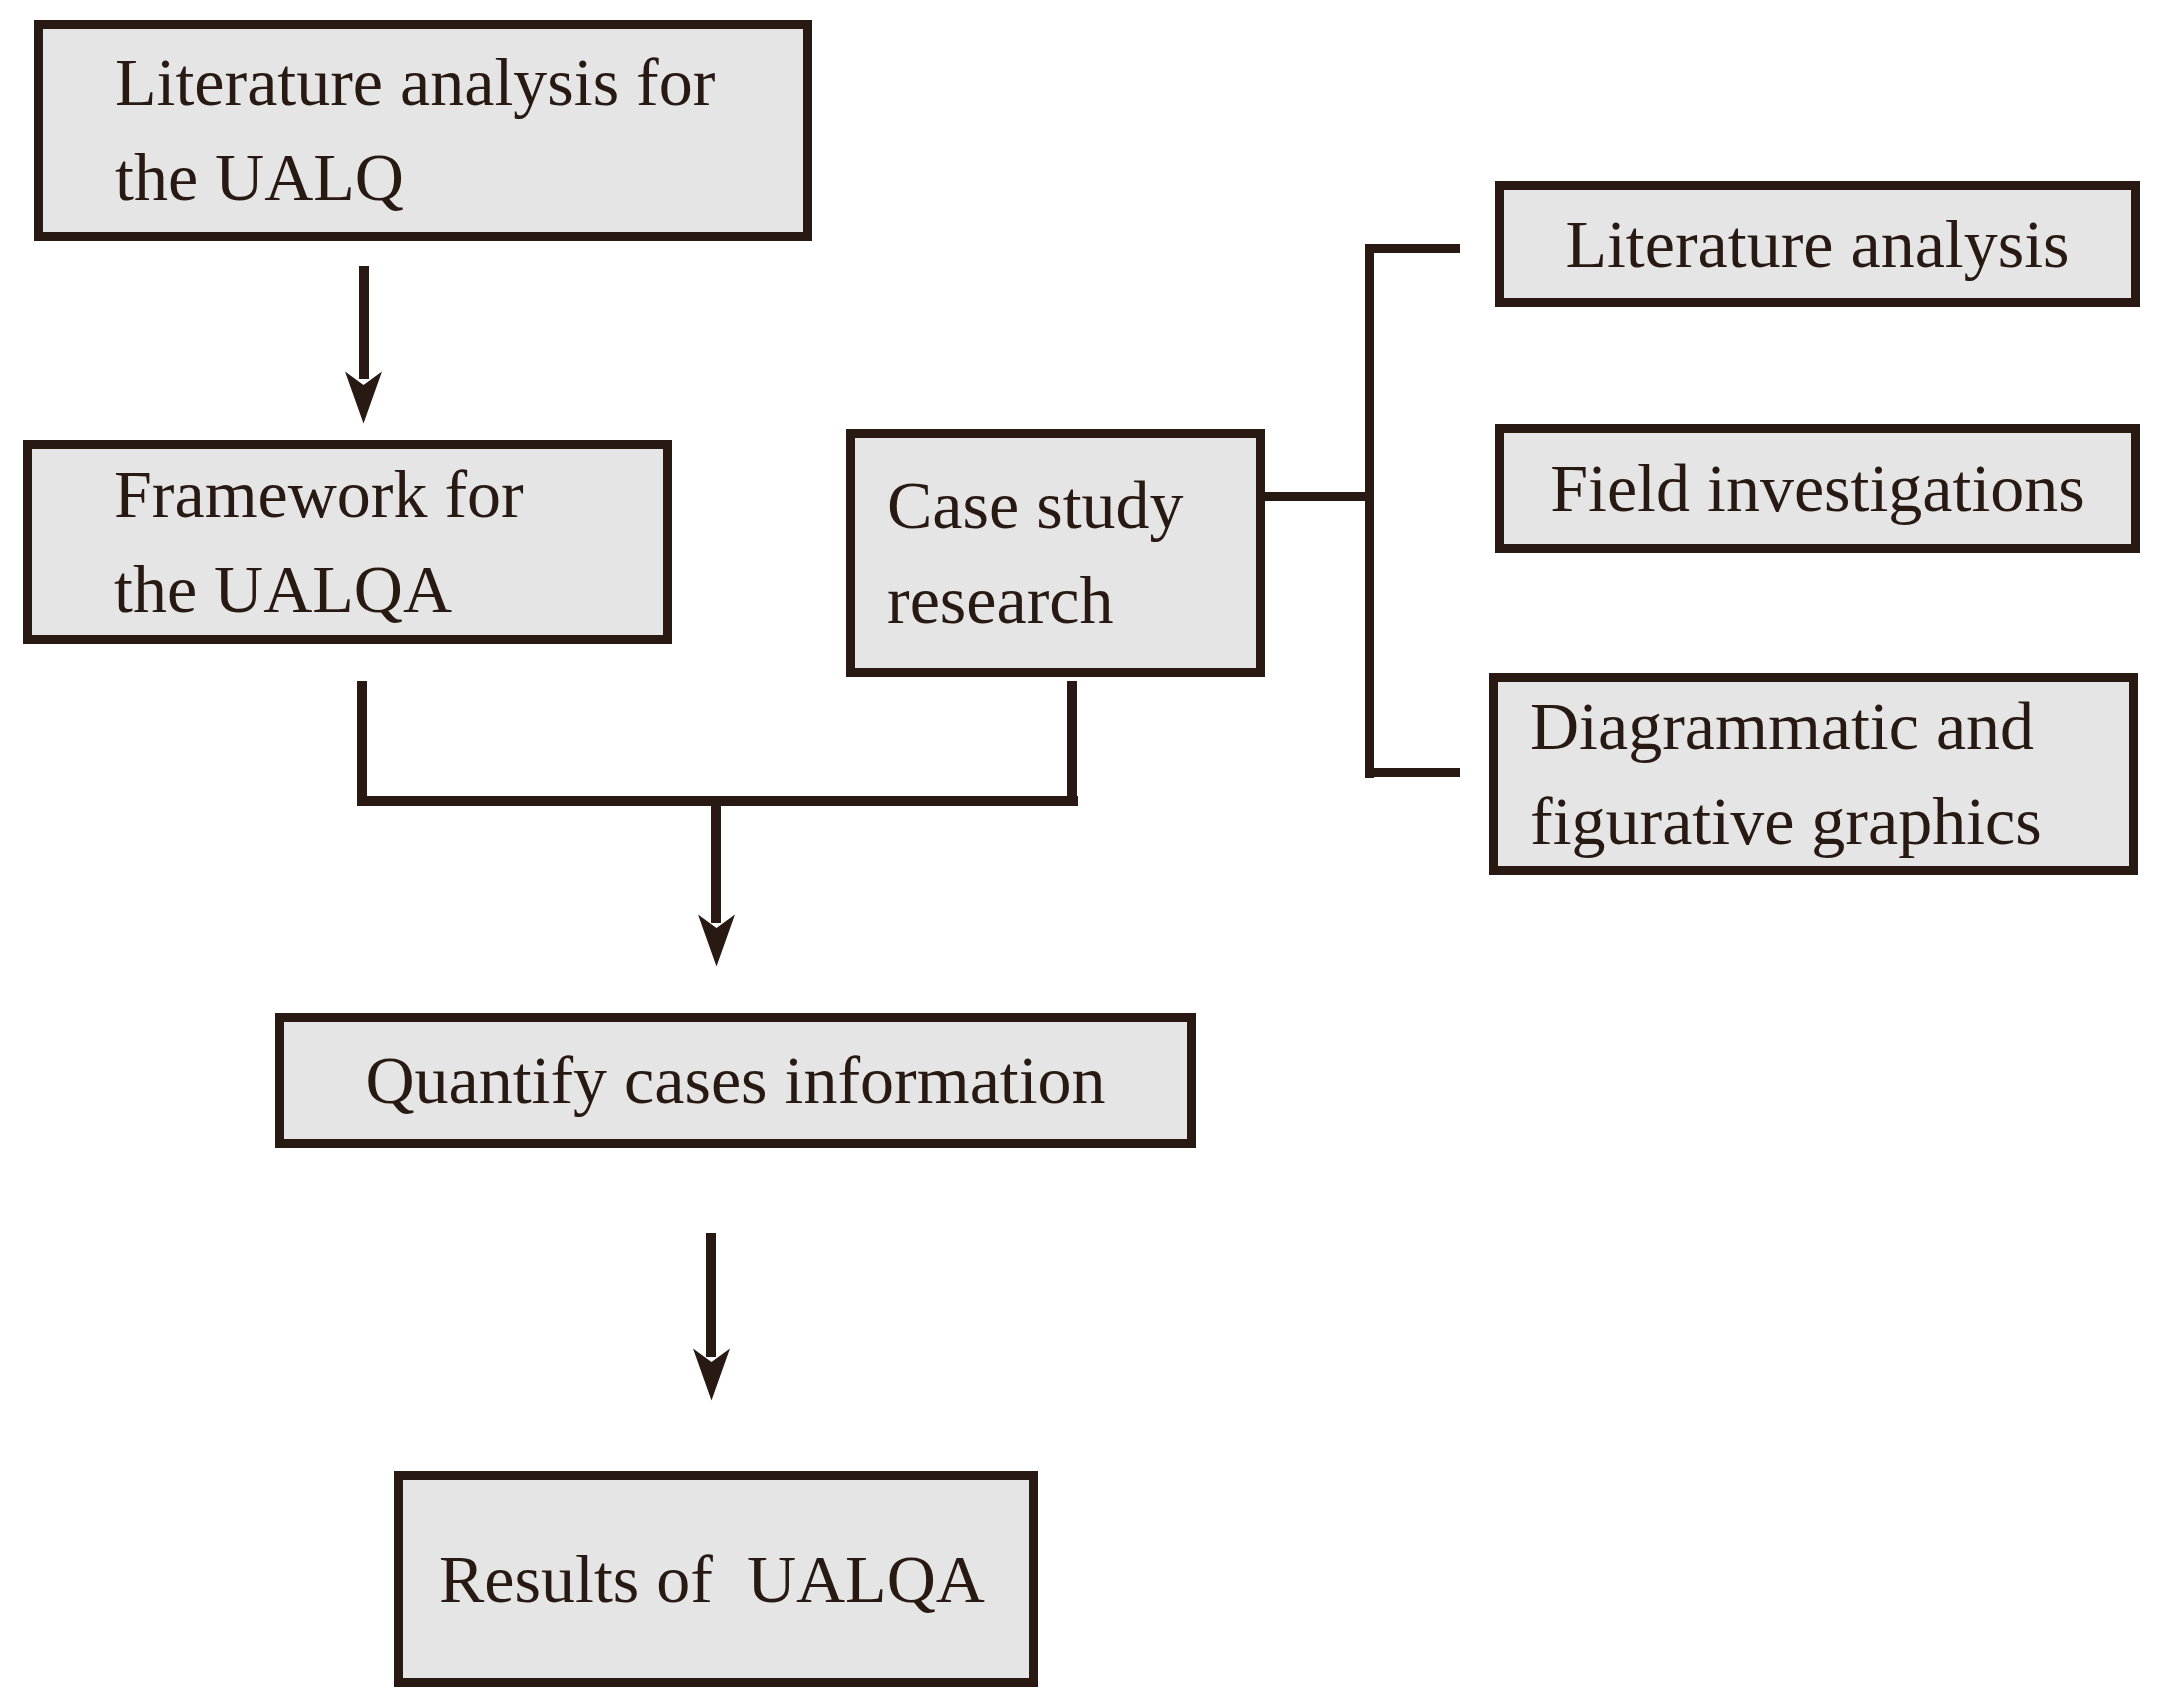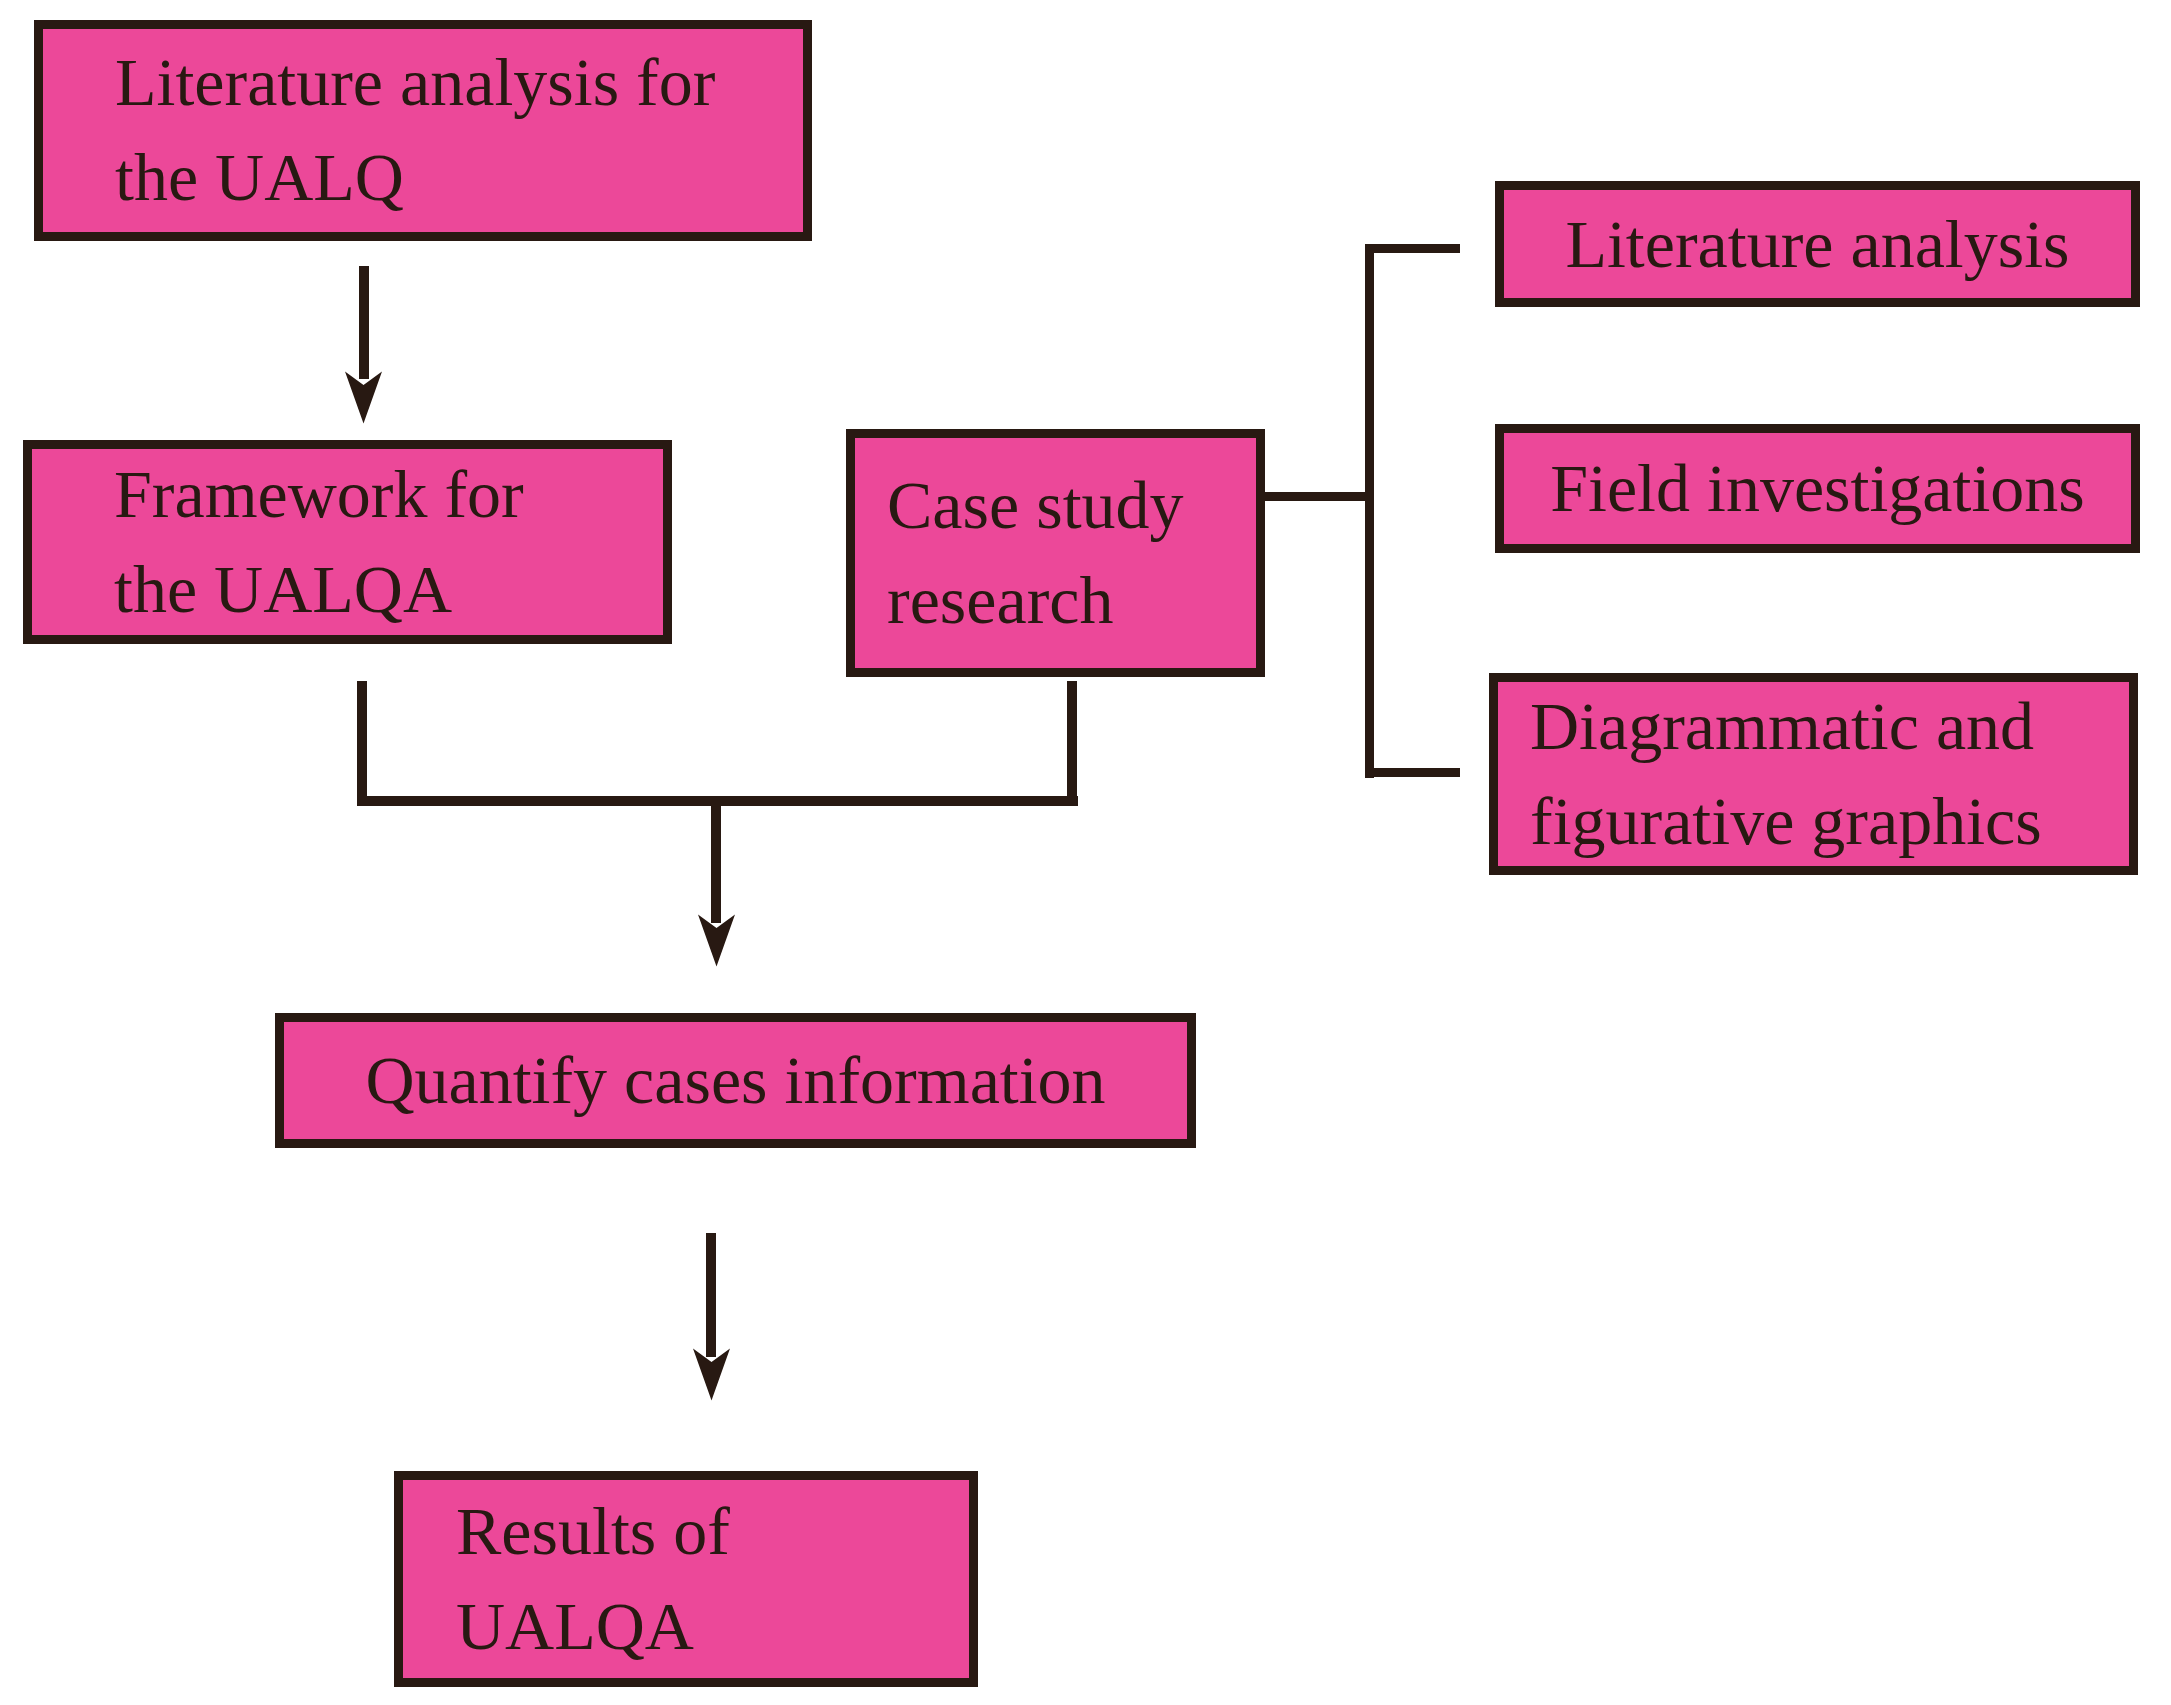--- a/index.html
+++ b/index.html
@@ -12,21 +12,21 @@
     width: 2171px;
     height: 1705px;
     background: #ffffff;
     font-family: "Liberation Serif", "DejaVu Serif", serif;
     color: #281912;
     overflow: hidden;
   }
   .node {
     position: absolute;
     border: 9.4px solid #281912;
-    background: #ec4899;
+    background: #e5e5e5;
     box-sizing: border-box;
     display: flex;
     flex-direction: column;
     justify-content: center;
     font-size: 68px;
     line-height: 95px;
     white-space: pre-wrap;
   }
   .node.center {
     align-items: center;
@@ -102,18 +102,18 @@
 
   <div class="node center" style="left:275px; top:1013px; width:921px; height:135px;">
     <span class="label-line">Quantify cases information</span>
   </div>
 
   <div class="conn" style="left:706px; top:1233px; width:10.2px; height:124px;"></div>
   <svg class="arrowhead" style="left:693px; top:1348px;" viewBox="0 0 44 62">
     <path d="M0,0 L22,62 L44,0 L22,16 Z"></path>
   </svg>
 
-  <div class="node" style="left:394px; top:1471px; width:584px; height:216px; padding-left:53px;">
+  <div class="node" style="left:394px; top:1471px; width:644px; height:216px; padding-left:36px;">
     <span class="label-line">Results of  UALQA</span>
   </div>
 
 </div>
 
 
 </body></html>

